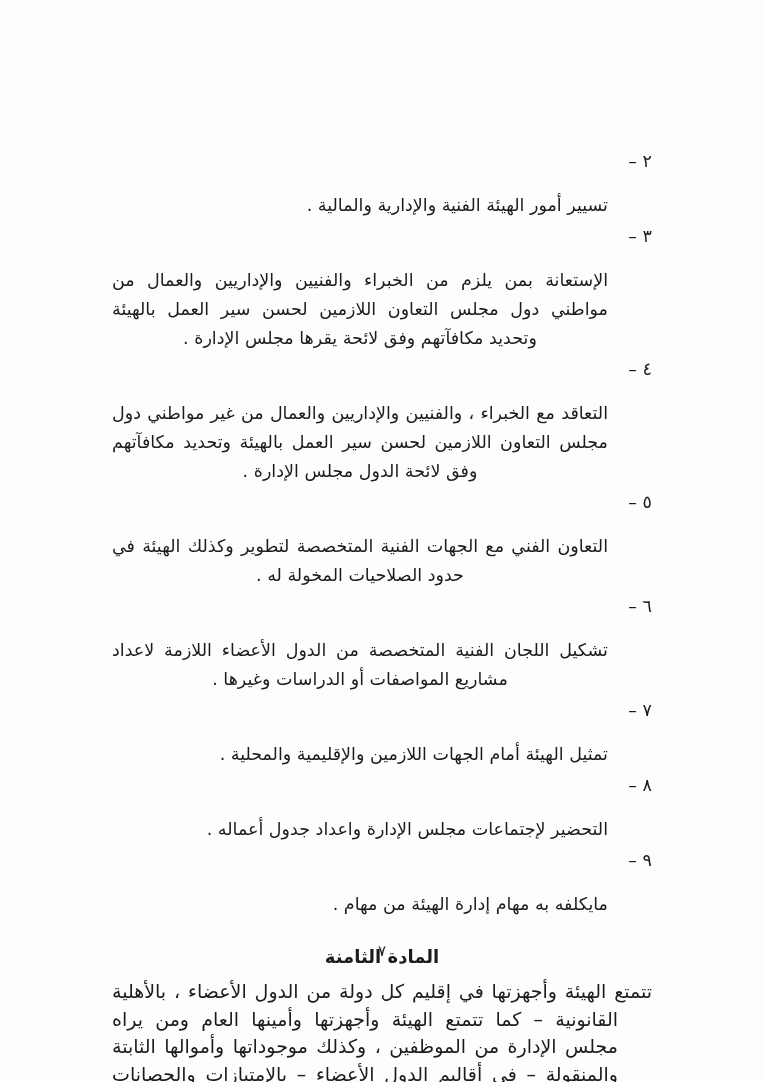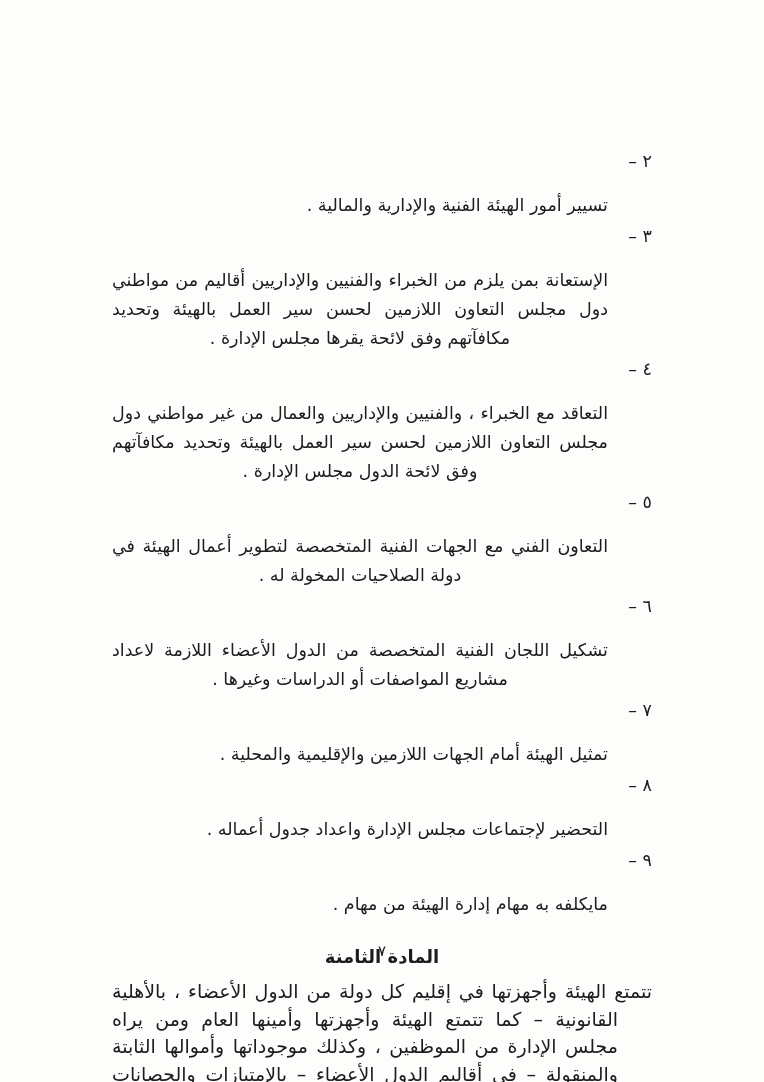--- a/index.html
+++ b/index.html
@@ -80,31 +80,31 @@
 
     <div class="items">
 
       <div class="item">
         <span class="item-marker">٢ –</span>
         <span class="item-text">تسيير أمور الهيئة الفنية والإدارية والمالية .</span>
       </div>
 
       <div class="item">
         <span class="item-marker">٣ –</span>
-        <span class="item-text center-last">الإستعانة بمن يلزم من الخبراء والفنيين والإداريين أقاليم من مواطني دول مجلس التعاون اللازمين لحسن سير العمل بالهيئة وتحديد مكافآتهم وفق لائحة يقرها مجلس الإدارة .</span>
+        <span class="item-text center-last">الإستعانة بمن يلزم من الخبراء والفنيين والإداريين والعمال من مواطني دول مجلس التعاون اللازمين لحسن سير العمل بالهيئة وتحديد مكافآتهم وفق لائحة يقرها مجلس الإدارة .</span>
       </div>
 
       <div class="item">
         <span class="item-marker">٤ –</span>
         <span class="item-text center-last">التعاقد مع الخبراء ، والفنيين والإداريين والعمال من غير مواطني دول مجلس التعاون اللازمين لحسن سير العمل بالهيئة وتحديد مكافآتهم وفق لائحة الدول مجلس الإدارة .</span>
       </div>
 
       <div class="item">
         <span class="item-marker">٥ –</span>
-        <span class="item-text center-last">التعاون الفني مع الجهات الفنية المتخصصة لتطوير أعمال الهيئة في دولة الصلاحيات المخولة له .</span>
+        <span class="item-text center-last">التعاون الفني مع الجهات الفنية المتخصصة لتطوير وكذلك الهيئة في حدود الصلاحيات المخولة له .</span>
       </div>
 
       <div class="item">
         <span class="item-marker">٦ –</span>
         <span class="item-text center-last">تشكيل اللجان الفنية المتخصصة من الدول الأعضاء اللازمة لاعداد مشاريع المواصفات أو الدراسات وغيرها .</span>
       </div>
 
       <div class="item">
         <span class="item-marker">٧ –</span>
         <span class="item-text">تمثيل الهيئة أمام الجهات اللازمين والإقليمية والمحلية .</span>

